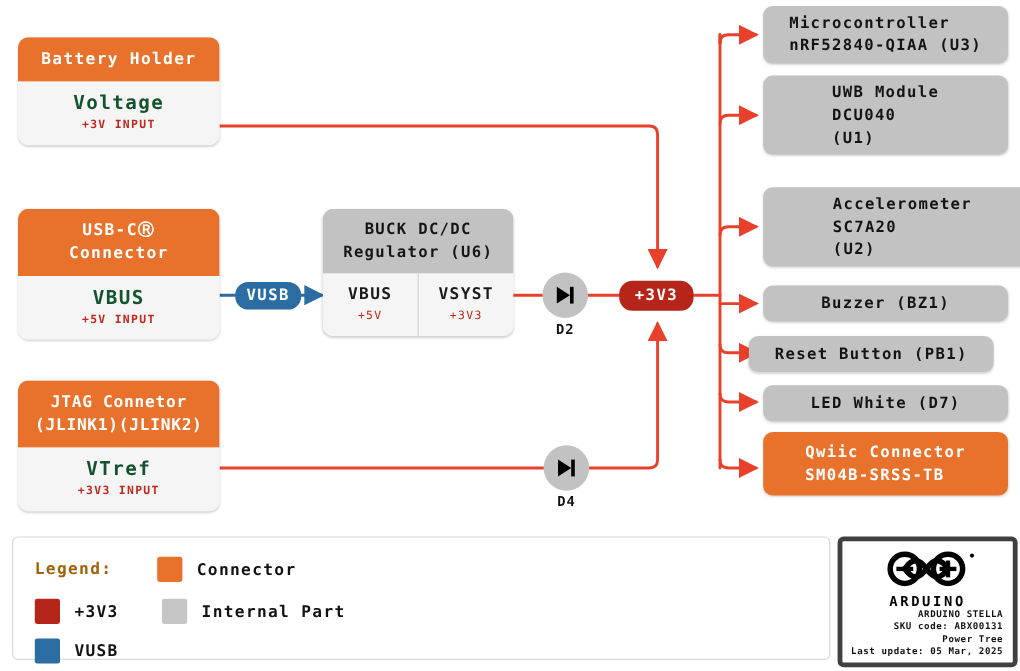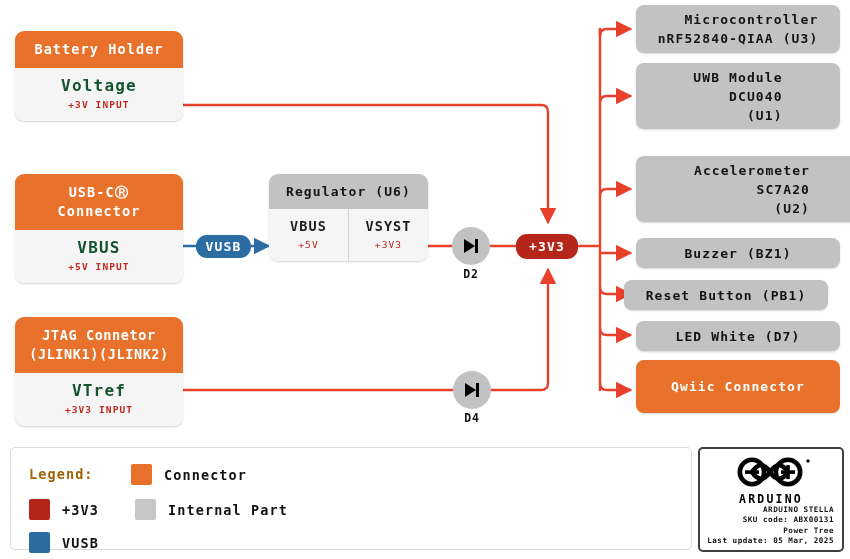--- a/index.html
+++ b/index.html
@@ -32,21 +32,21 @@
     letter-spacing:1.1px;line-height:19px;padding:8px 4px;
   }
   .buck .cols{display:flex;background:#f5f5f5;}
   .buck .col{flex:1;text-align:center;padding:8px 2px 10px 2px;}
   .buck .col + .col{border-left:1px solid #d4d4d4;}
   .buck .col .rail{font-size:13.5px;font-weight:bold;color:#1b1b1b;letter-spacing:1.1px;line-height:18px;}
   .buck .col .volt{font-size:9.5px;font-weight:normal;color:#c0281c;letter-spacing:1.1px;margin-top:4px;line-height:12px;}
 
   
   .load{position:absolute;border-radius:8px;display:flex;align-items:center;justify-content:center;
-        text-align:right;box-shadow:0 1px 2px rgba(0,0,0,.16);
+        text-align:left;box-shadow:0 1px 2px rgba(0,0,0,.16);
         font-size:13px;font-weight:bold;letter-spacing:1.1px;line-height:19px;}
   .load.internal{background:#c2c2c2;color:#141414;}
   .load.connector{background:#e8722c;color:#ffffff;}
 
   
   .pill{position:absolute;border-radius:11px;display:flex;align-items:center;justify-content:center;
         color:#fff;font-size:13px;font-weight:bold;letter-spacing:1.2px;}
   .pill.vusb{background:#2b6ca3;}
   .pill.v3v3{background:#b5251a;}
 
@@ -59,21 +59,21 @@
   
   .legend{position:absolute;left:10px;top:447px;width:680px;height:101px;
           background:#fff;border:1px solid #dadada;border-radius:5px;}
   .legend .row{position:absolute;display:flex;align-items:center;}
   .legend .sw{width:21px;height:21px;border-radius:2px;margin-right:12px;flex:none;}
   .legend .txt{font-size:13.5px;font-weight:bold;color:#121212;letter-spacing:1.1px;white-space:nowrap;}
   .legend .title{font-size:13.5px;font-weight:bold;color:#a16207;letter-spacing:1.1px;}
 
   
   .footer{position:absolute;left:698px;top:447px;width:142px;height:101px;
-          background:#fff;border:2px solid #404040;border-radius:5px;}
+          background:#fff;border:4px solid #404040;border-radius:5px;}
   .logo{position:absolute;left:50%;top:8px;transform:translateX(-50%);text-align:center;}
   .logo .word{font-size:11.5px;font-weight:bold;letter-spacing:2.2px;color:#000;margin-top:1px;}
   .meta{position:absolute;right:8px;top:56px;text-align:right;
         font-size:7.6px;font-weight:bold;color:#111;letter-spacing:.5px;line-height:10.4px;white-space:nowrap;}
 </style>
 </head>
 <body>
 
 <div class="canvas">
 
@@ -143,20 +143,21 @@
       <div>(JLINK1)(JLINK2)</div>
     </div>
     <div class="body">
       <div class="rail">VTref</div>
       <div class="volt">+3V3 INPUT</div>
     </div>
   </div>
 
   <div class="buck" style="left:269px;top:174px;width:159px;">
     <div class="head">
+      <div>BUCK DC/DC</div>
       <div>Regulator (U6)</div>
     </div>
     <div class="cols">
       <div class="col">
         <div class="rail">VBUS</div>
         <div class="volt">+5V</div>
       </div>
       <div class="col">
         <div class="rail">VSYST</div>
         <div class="volt">+3V3</div>
@@ -214,20 +215,21 @@
     <div>Reset Button (PB1)</div>
   </div>
 
   <div class="load internal" style="left:636px;top:321px;width:204px;height:30px;">
     <div>LED White (D7)</div>
   </div>
 
   <div class="load connector" style="left:636px;top:360px;width:204px;height:53px;">
     <div>
       <div>Qwiic Connector</div>
+      <div>SM04B-SRSS-TB</div>
     </div>
   </div>
 
   <div class="legend">
     <div class="row" style="left:18px;top:18px;">
       <div class="title">Legend:</div>
     </div>
     <div class="row" style="left:120px;top:16px;">
       <div class="sw" style="background:#e8722c;"></div>
       <div class="txt">Connector</div>

